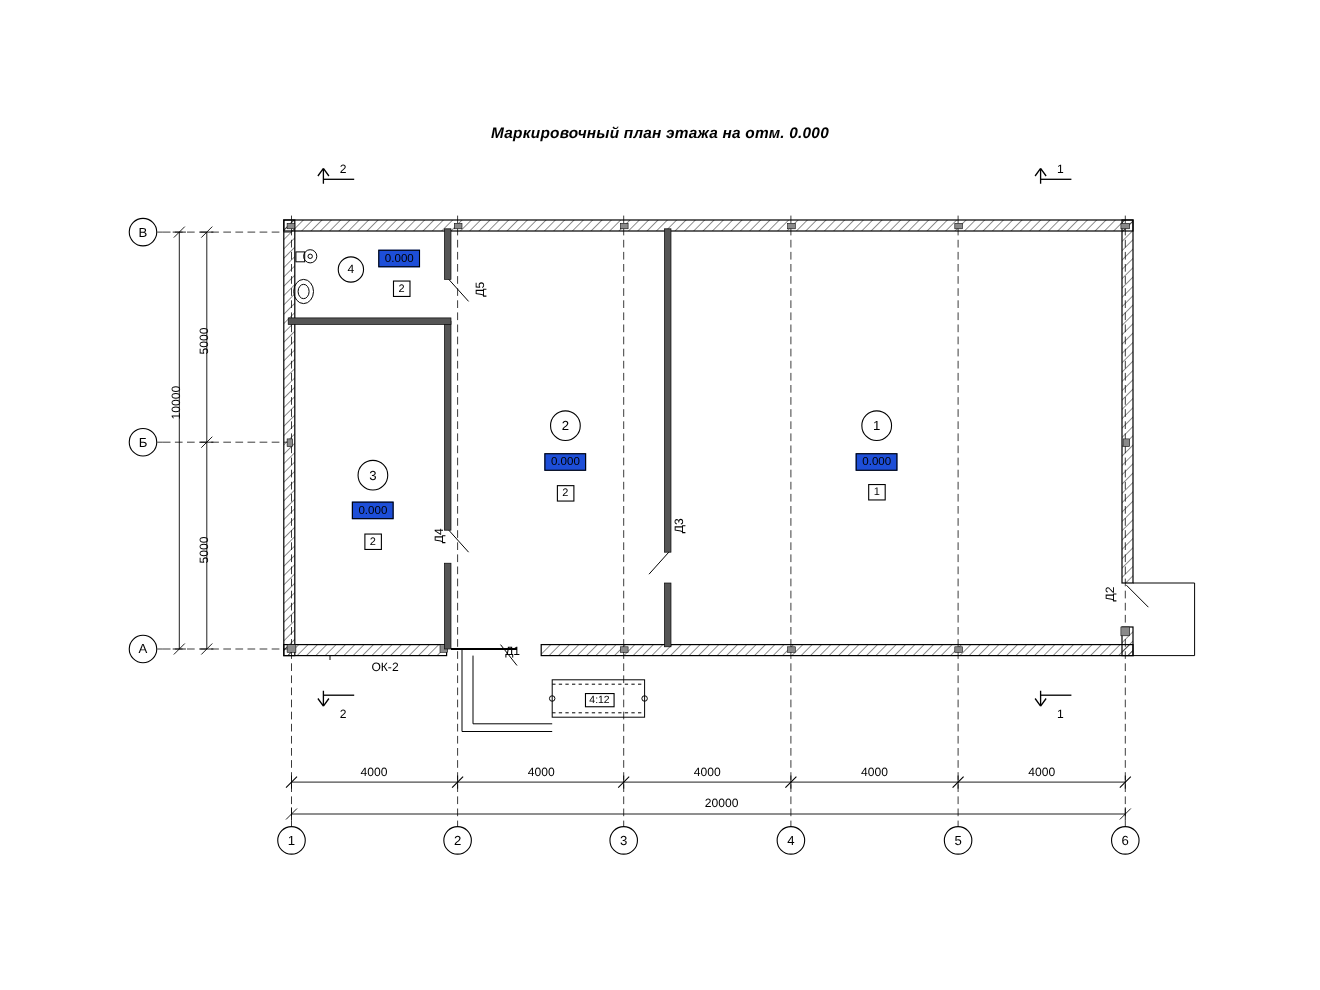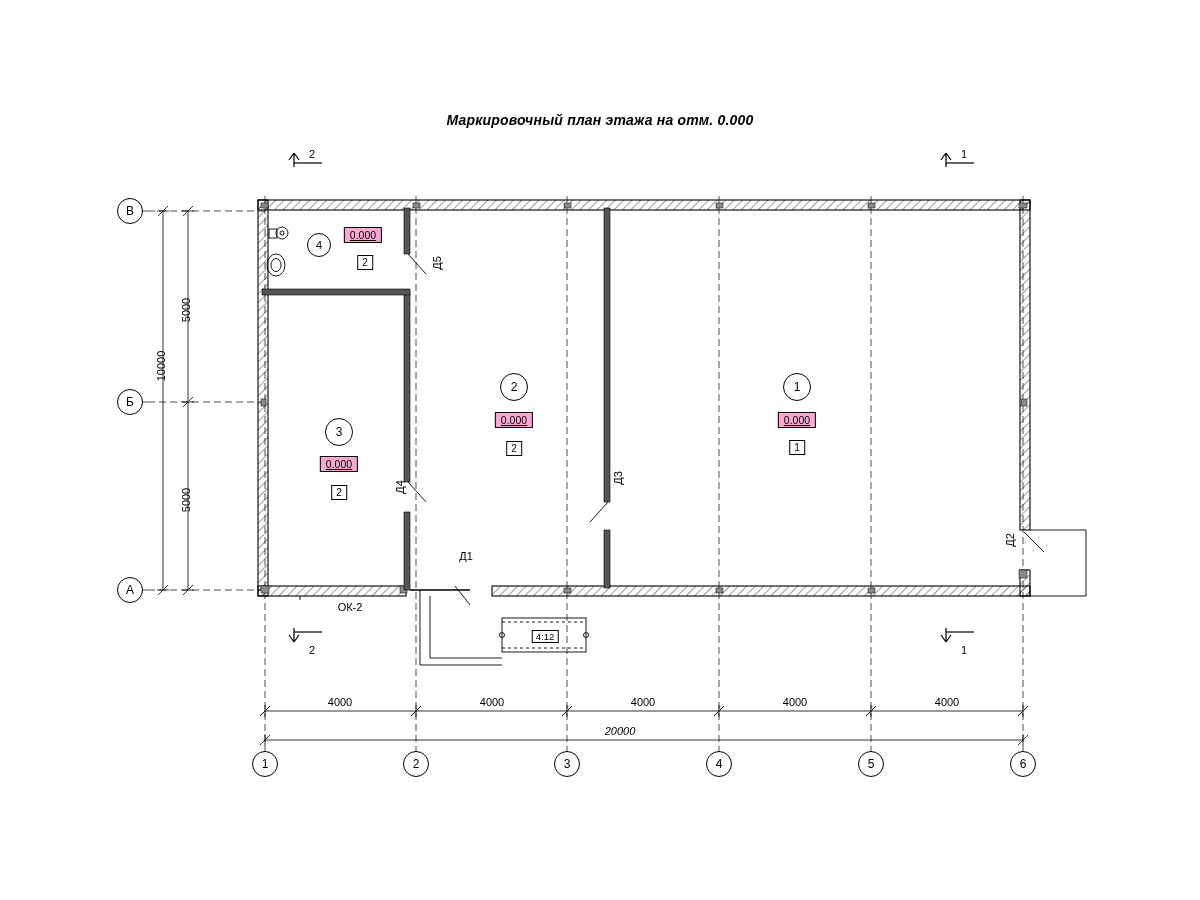--- a/index.html
+++ b/index.html
@@ -55,22 +55,21 @@
   .boxed {
     border: 1px solid #000;
     padding: 1px 4px;
     font-size: 10px;
     background: #fff;
   }
   .elev {
     border: 1px solid #000;
     padding: 1px 5px;
     font-size: 10.5px;
-    background: #f9a8d4;
-    text-decoration: underline;
+    background: #1d4ed8;
   }
   .circ-num {
     width: 22px; height: 22px;
     border: 1px solid #000;
     border-radius: 50%;
     display: flex;
     align-items: center;
     justify-content: center;
     font-size: 11px;
     background: #fff;
@@ -307,21 +306,21 @@
   </div>
   <div class="lbl c" style="left:130px; top:590px;">
     <div class="axis-circ">А</div>
   </div>
 
   <div class="lbl c dim-text" style="left:340px; top:702px;">4000</div>
   <div class="lbl c dim-text" style="left:492px; top:702px;">4000</div>
   <div class="lbl c dim-text" style="left:643px; top:702px;">4000</div>
   <div class="lbl c dim-text" style="left:795px; top:702px;">4000</div>
   <div class="lbl c dim-text" style="left:947px; top:702px;">4000</div>
-  <div class="lbl c dim-text" style="left:620px; top:731px;font-style:italic;">20000</div>
+  <div class="lbl c dim-text" style="left:656px; top:731px;">20000</div>
 
   <div class="lbl c rot vlabel" style="left:186px; top:310px; transform:translate(-50%,-50%) rotate(-90deg);">5000</div>
   <div class="lbl c rot vlabel" style="left:186px; top:500px; transform:translate(-50%,-50%) rotate(-90deg);">5000</div>
   <div class="lbl c rot vlabel" style="left:161px; top:366px; transform:translate(-50%,-50%) rotate(-90deg);">10000</div>
 
   <div class="lbl c" style="left:797px; top:387px;">
     <div class="room-circ">1</div>
   </div>
   <div class="lbl c" style="left:797px; top:420px;">
     <span class="elev">0.000</span>
@@ -353,21 +352,21 @@
   <div class="lbl c" style="left:319px; top:245px;">
     <div class="circ-num">4</div>
   </div>
   <div class="lbl c" style="left:363px; top:235px;">
     <span class="elev">0.000</span>
   </div>
   <div class="lbl c" style="left:365px; top:262px;">
     <span class="boxed">2</span>
   </div>
 
-  <div class="lbl c" style="left:466px; top:556px;">Д1</div>
+  <div class="lbl c" style="left:466px; top:592px;">Д1</div>
   <div class="lbl c rot" style="left:1010px; top:540px; transform:translate(-50%,-50%) rotate(-90deg);">Д2</div>
   <div class="lbl c rot" style="left:618px; top:478px; transform:translate(-50%,-50%) rotate(-90deg);">Д3</div>
   <div class="lbl c rot" style="left:400px; top:487px; transform:translate(-50%,-50%) rotate(-90deg);">Д4</div>
   <div class="lbl c rot" style="left:437px; top:263px; transform:translate(-50%,-50%) rotate(-90deg);">Д5</div>
   <div class="lbl c" style="left:340px; top:607px;padding-left:20px;">ОК-2</div>
 
   <div class="lbl c" style="left:312px; top:154px;">2</div>
   <div class="lbl c" style="left:964px; top:154px;">1</div>
   <div class="lbl c" style="left:312px; top:650px;">2</div>
   <div class="lbl c" style="left:964px; top:650px;">1</div>

